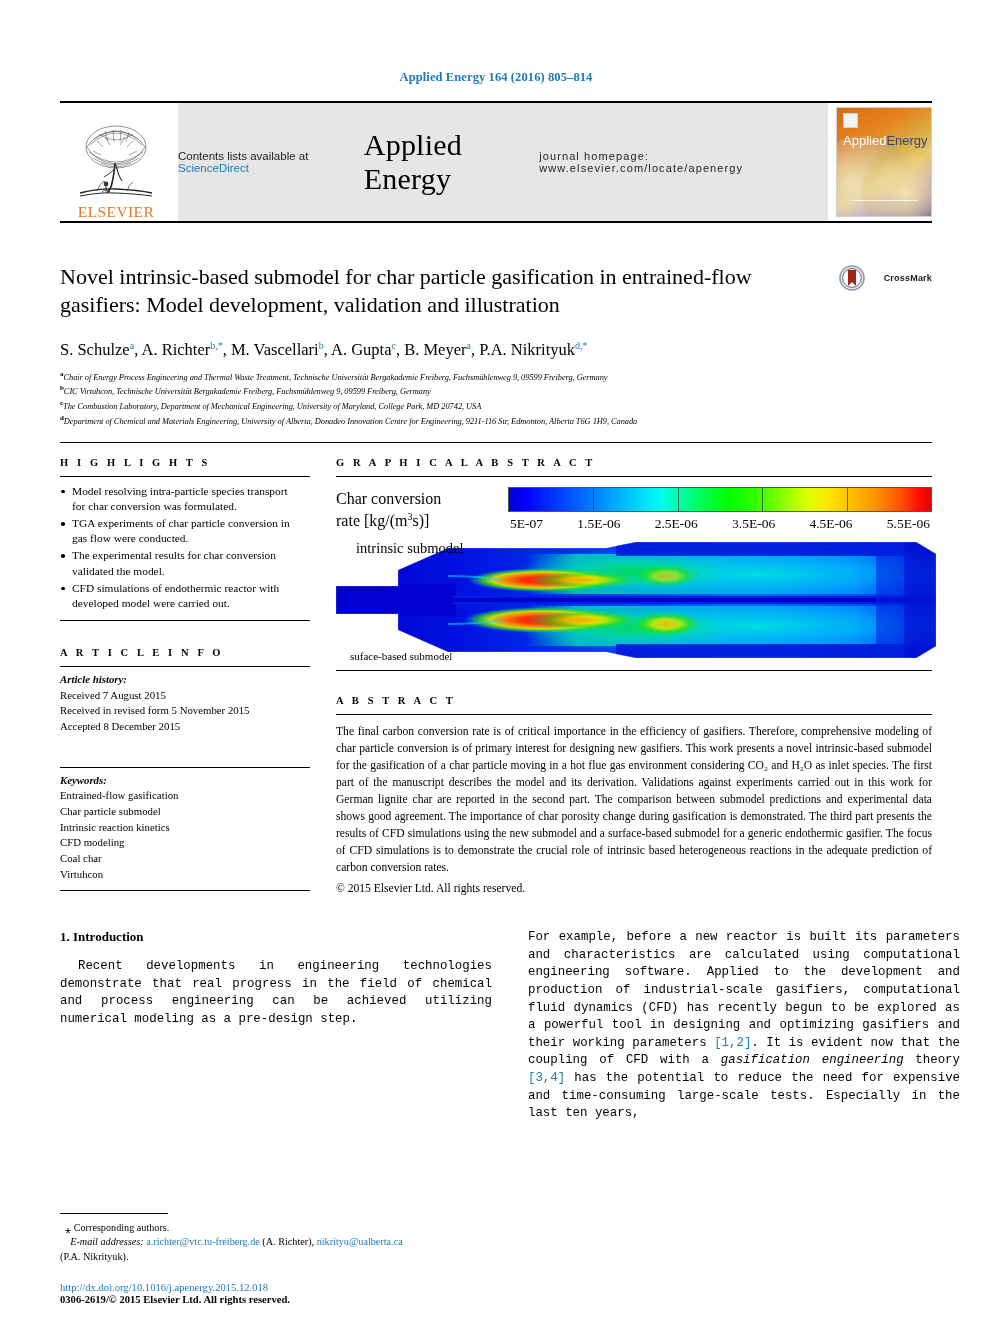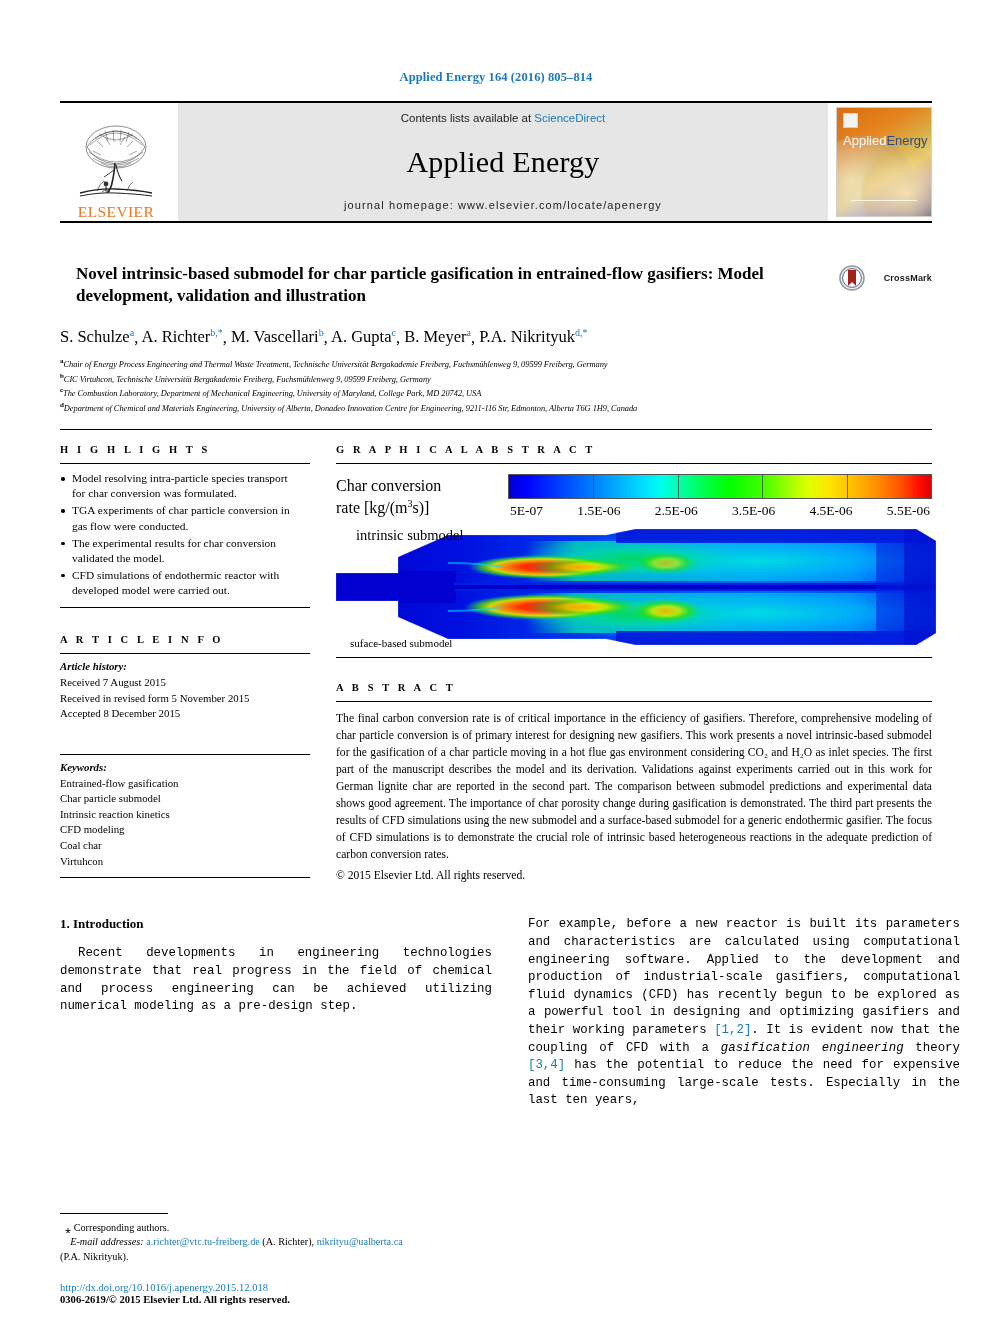--- a/index.html
+++ b/index.html
@@ -52,21 +52,20 @@
     letter-spacing: .4px;
     color: #E87722;
     font-weight: normal;
     line-height: 1;
     margin-top: 1px;
   }
   .masthead-center {
     flex: 1 1 auto;
     background: #e6e6e6;
     display: flex;
-    flex-direction: column;
     align-items: center;
     justify-content: space-between;
     padding: 9px 0 10px 0;
     margin-left: 6px;
   }
   .contents-line { font-family: "Liberation Sans", sans-serif; font-size: 11.5px; color: #222; }
   .contents-line .sd { color: #1a7bb9; }
   .journal-name { font-family: "Liberation Serif", serif; font-size: 30px; letter-spacing: .2px; }
   .homepage { font-family: "Liberation Sans", sans-serif; font-size: 11px; letter-spacing: 1.1px; color: #222; }
   .cover-thumb {
@@ -102,24 +101,24 @@
   .cover-thumb .cv-foot {
     position: absolute; left: 14px; right: 14px; bottom: 9px;
     border-top: 1px solid rgba(255,255,255,.8);
     height: 7px;
   }
 
   
   .title-block { margin-top: 40px; position: relative; }
   .paper-title {
     font-family: "Liberation Serif", serif;
-    font-size: 17px;
+    font-size: 22px;
     line-height: 1.28;
-    font-weight: bold;
-    margin: 16px;
+    font-weight: normal;
+    margin: 0;
     max-width: 700px;
   }
   .crossmark {
     position: absolute; right: 0; top: 2px;
     display: flex; align-items: center; gap: 19px;
   }
   .crossmark .cm-label {
     font-family: "Liberation Sans", sans-serif;
     font-size: 9px; font-weight: bold; color: #1a1a1a; letter-spacing: .2px;
   }

